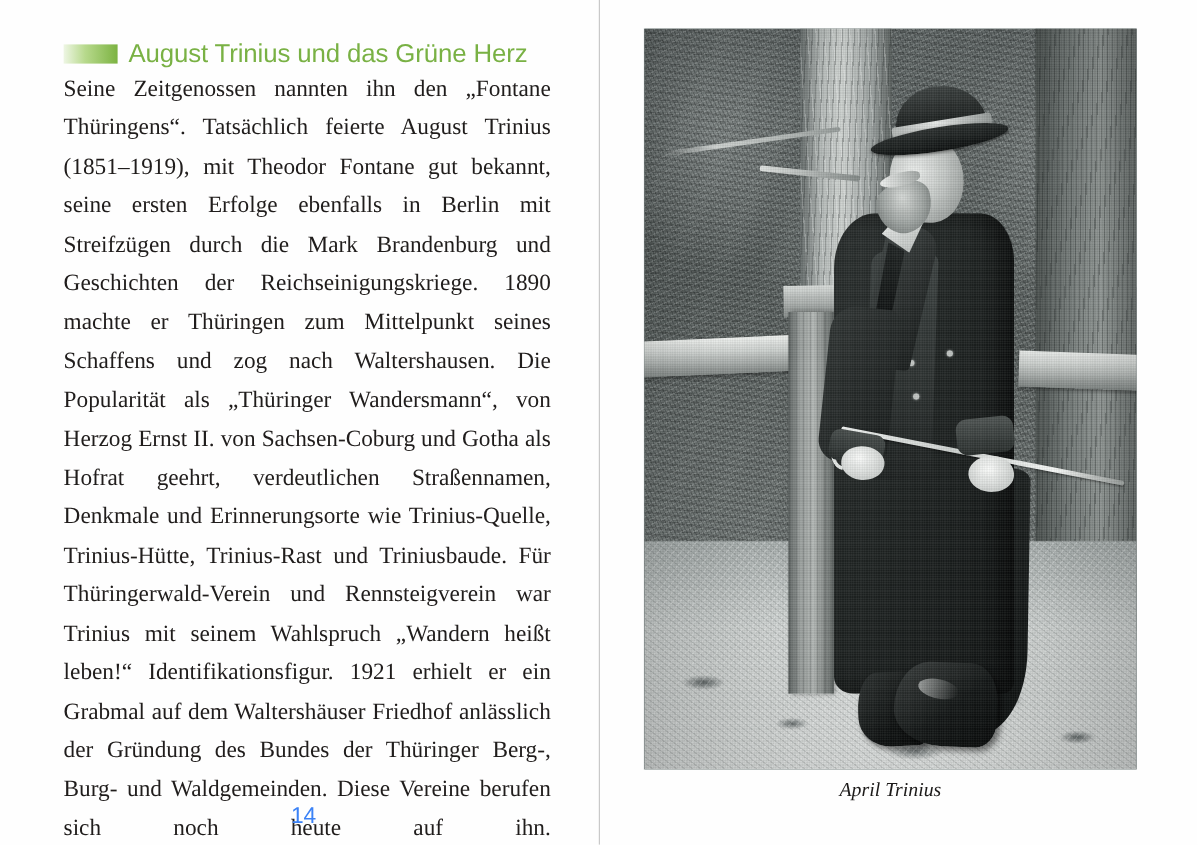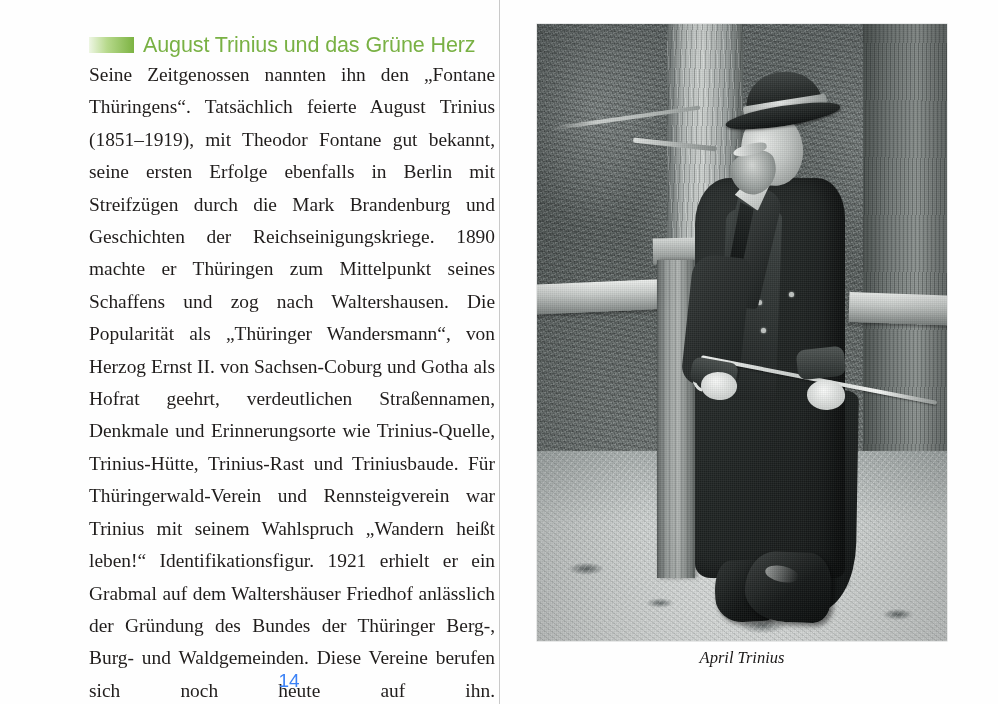--- a/index.html
+++ b/index.html
@@ -28,21 +28,21 @@
     top: 0;
     width: 1px;
     height: 704px;
     background: #c9c9c9;
   }
 
   
   #page-left {
     position: absolute;
     left: 0; top: 0;
-    width: 499px; height: 704px; margin-left: 36px;
+    width: 499px; height: 704px;
   }
   #chapter-heading {
     position: absolute;
     left: 53px;
     top: 30px;
     width: 410px;
     height: 30px;
     display: flex;
     align-items: center;
   }

